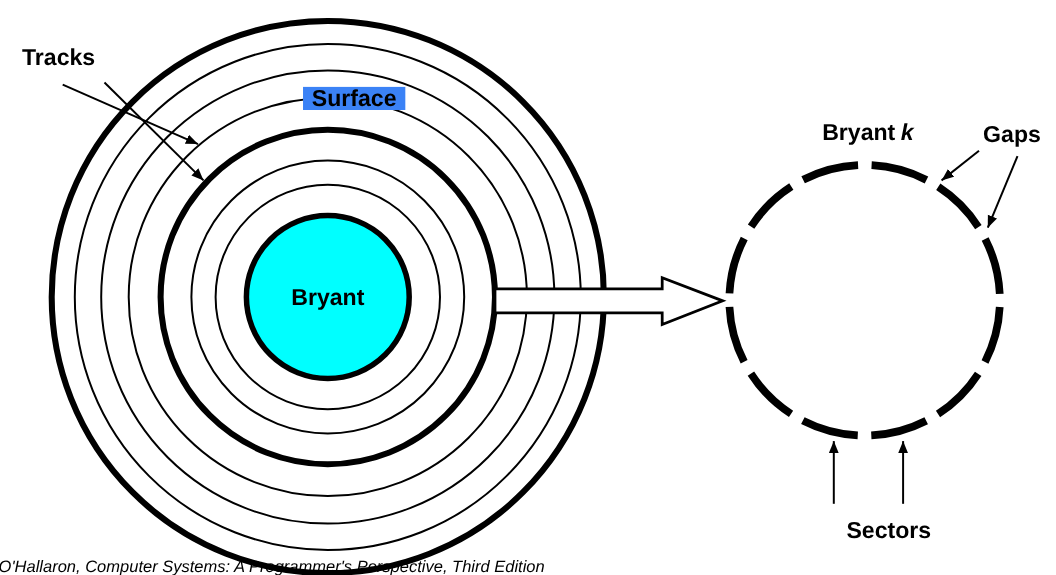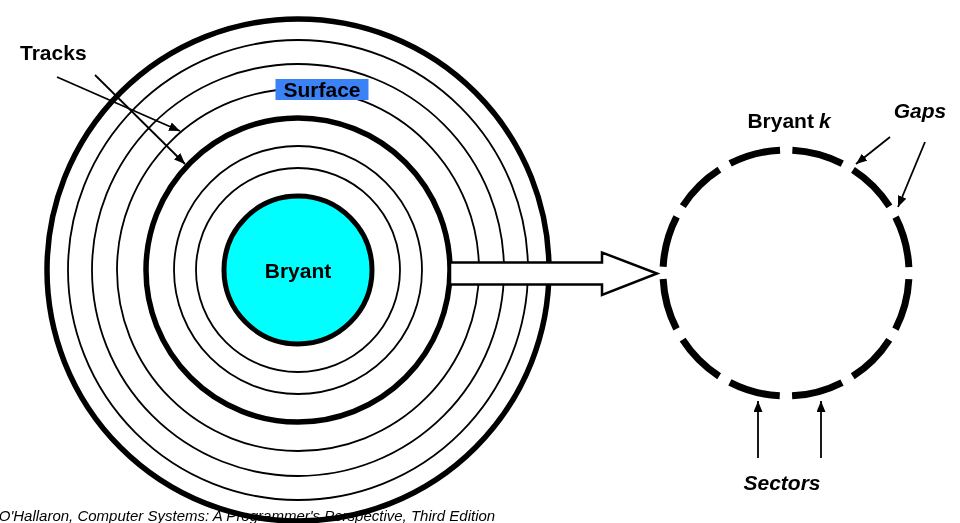--- a/index.html
+++ b/index.html
@@ -20,22 +20,22 @@
     line-height: 1;
     white-space: nowrap;
     color: #000;
   }
   .centered { transform: translateX(-50%); }
   .tracks-label  { left: 20px;  top: 42px;  }
   .surface-label { left: 295px; top: 79px;  background: #3b82f6; padding: 0 8px; margin-left: 27px; }
   .spindle-label { left: 298px; top: 260px; }
   .trackk-label  { left: 789px; top: 110px; }
   .trackk-label .var { font-style: italic; margin-left: 5px; }
-  .gaps-label    { left: 920px; top: 100px; font-style: italic; }
-  .sectors-label { left: 782px; top: 472px; font-style: italic; }
+  .gaps-label    { left: 920px; top: 112px; }
+  .sectors-label { left: 808px; top: 472px; }
   .attribution {
     position: absolute;
     left: -78px;
     top: 507px;
     font-size: 15px;
     font-style: italic;
     font-weight: normal;
     white-space: nowrap;
     color: #000;
   }

